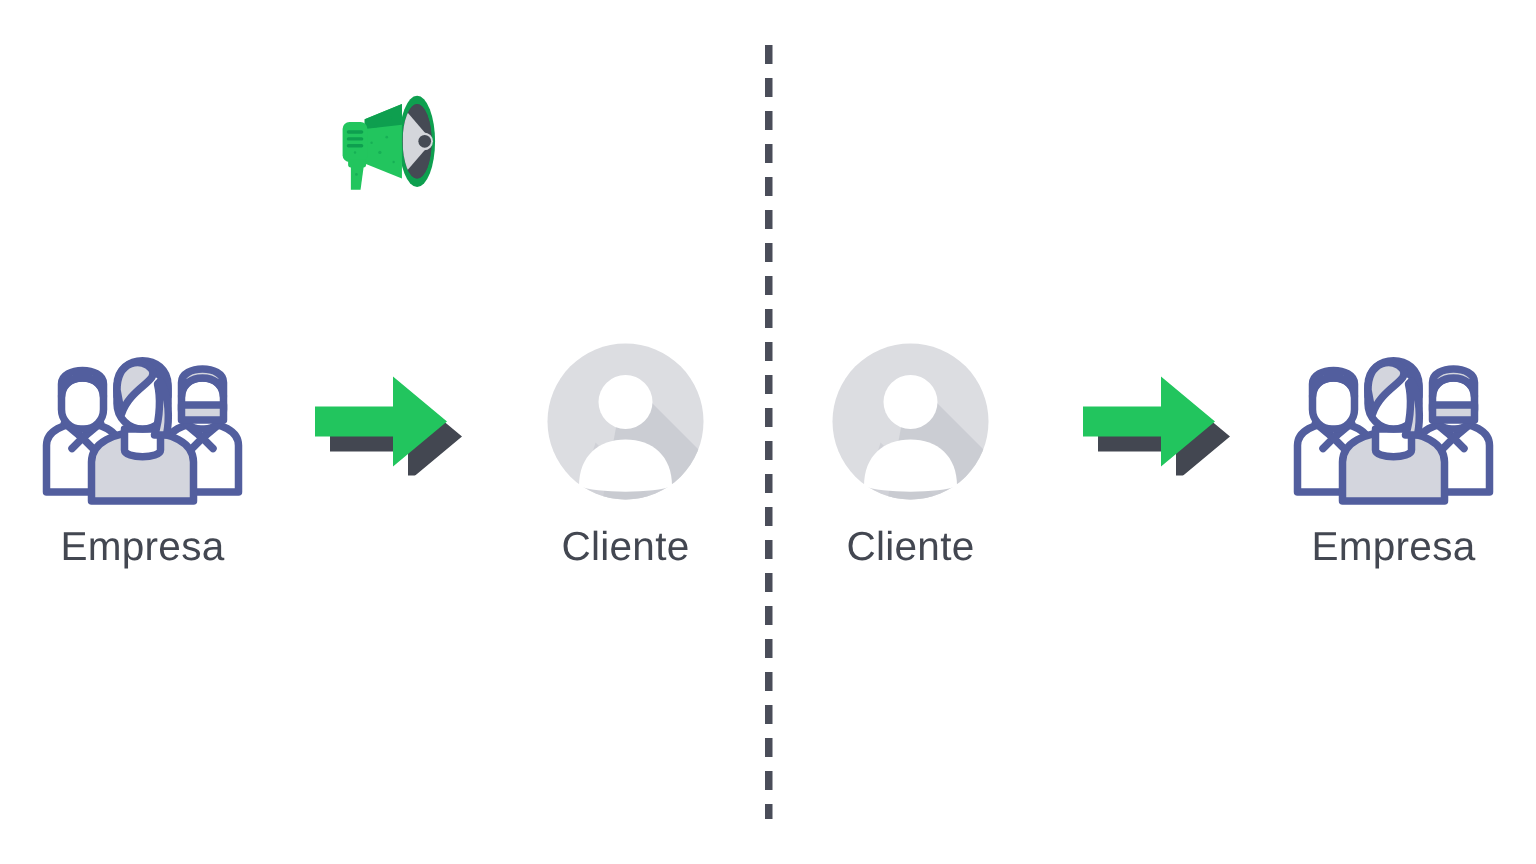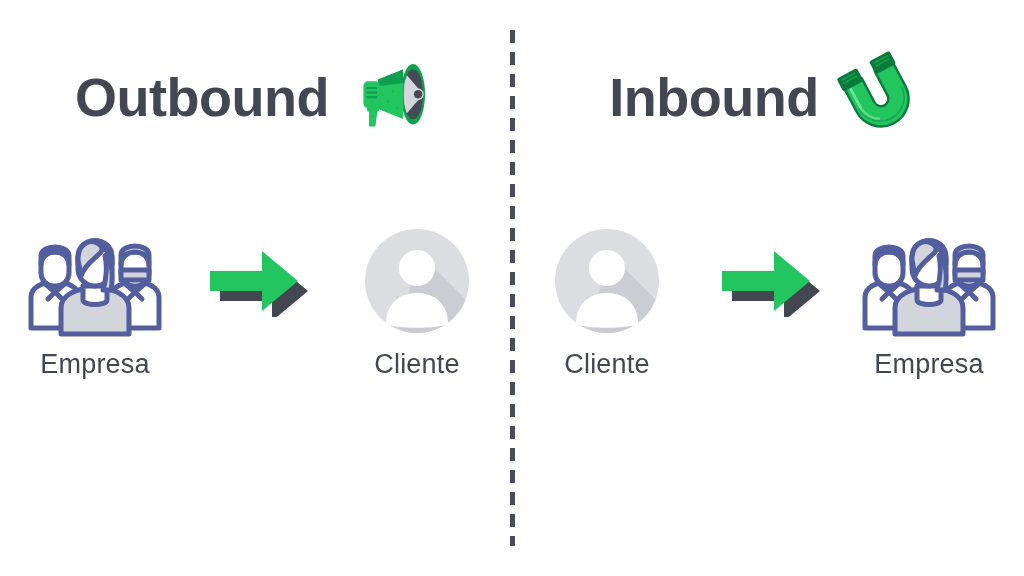--- a/index.html
+++ b/index.html
@@ -119,21 +119,20 @@
   .avatar-icon { width: 112px; height: 112px; display: block; }
 </style>
 </head>
 <body>
 
 <div id="stage">
 
   <div class="panel left">
 
     <div class="heading">
-      <div class="heading-text">Outbound</div>
 
       <svg class="heading-icon" viewBox="0 0 100 100">
         <g>
 
           <ellipse cx="74" cy="47" rx="13" ry="33" fill="#0e9f4f"></ellipse>
 
           <clipPath id="mouthClip">
             <ellipse cx="74" cy="47" rx="10.5" ry="27"></ellipse>
           </clipPath>
           <g clip-path="url(#mouthClip)">
@@ -231,45 +230,20 @@
           </svg>
         </div>
         <div class="node-label">Cliente</div>
       </div>
 
     </div>
   </div>
 
   <div class="panel right">
 
-    <div class="heading">
-      <div class="heading-text">Inbound</div>
-
-      <svg class="heading-icon" viewBox="0 0 100 100">
-        <g transform="rotate(-28 50 52)">
-
-          <path d="M20,22 L20,52 A30,30 0 0 0 80,52 L80,22 L58,22 L58,52
-                   A8,8 0 0 1 42,52 L42,22 Z" fill="#22c55e" stroke="#0a7a3c" stroke-width="2.6" stroke-linejoin="round"></path>
-
-          <path d="M24,50 A26,26 0 0 0 76,50" fill="none" stroke="#0e9f4f" stroke-width="2" opacity="0.65"></path>
-
-          <path d="M26,26 L26,50" fill="none" stroke="#7ee8a6" stroke-width="3" stroke-linecap="round" opacity="0.85"></path>
-          <path d="M26,52 A24,24 0 0 0 38,70" fill="none" stroke="#7ee8a6" stroke-width="3" stroke-linecap="round" opacity="0.6"></path>
-
-          <rect x="17.5" y="10" width="25" height="16" rx="2.5" fill="#0a7a3c"></rect>
-          <rect x="57.5" y="10" width="25" height="16" rx="2.5" fill="#0a7a3c"></rect>
-          <g stroke="#22c55e" stroke-width="1.6" stroke-linecap="round" opacity="0.55">
-            <path d="M22,14 L38,14"></path>
-              <path d="M22,18 L38,18"></path>
-            <path d="M62,14 L78,14"></path>
-              <path d="M62,18 L78,18"></path>
-          </g>
-        </g>
-      </svg>
-    </div>
 
     <div class="flow">
 
       <div class="node">
         <div class="node-art">
           <svg class="avatar-icon" viewBox="0 0 112 112">
             <defs>
               <clipPath id="circClipR">
                   <circle cx="56" cy="56" r="52"></circle>
                 </clipPath>

